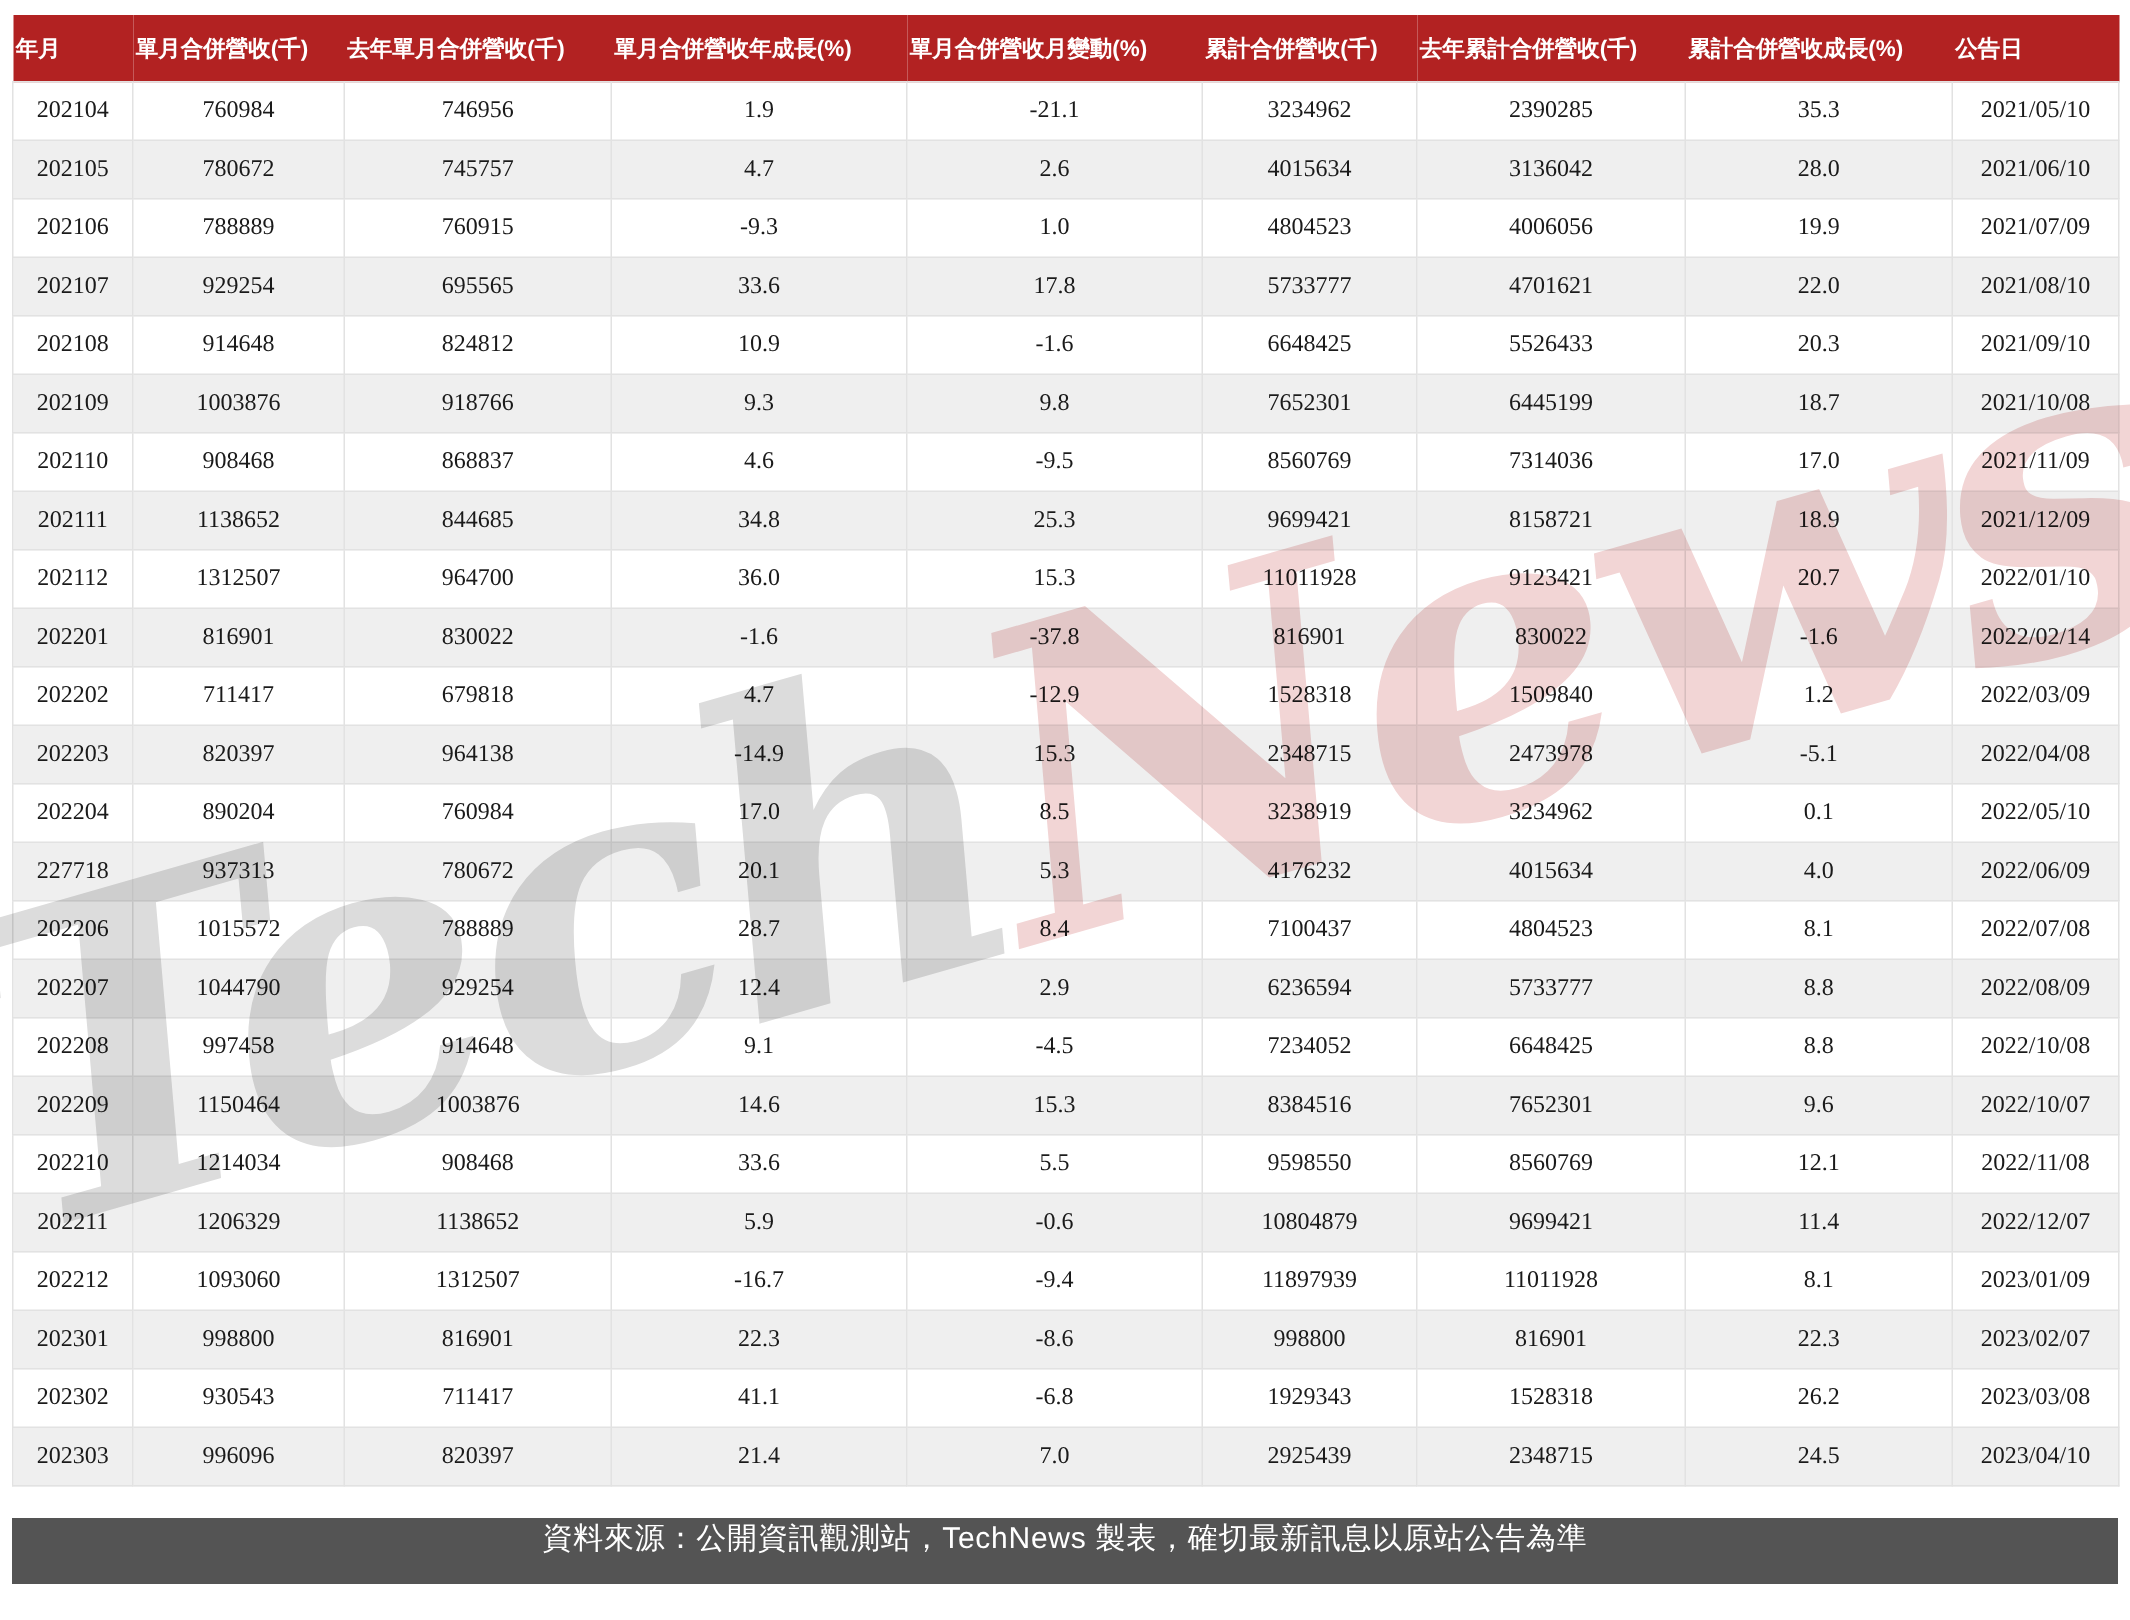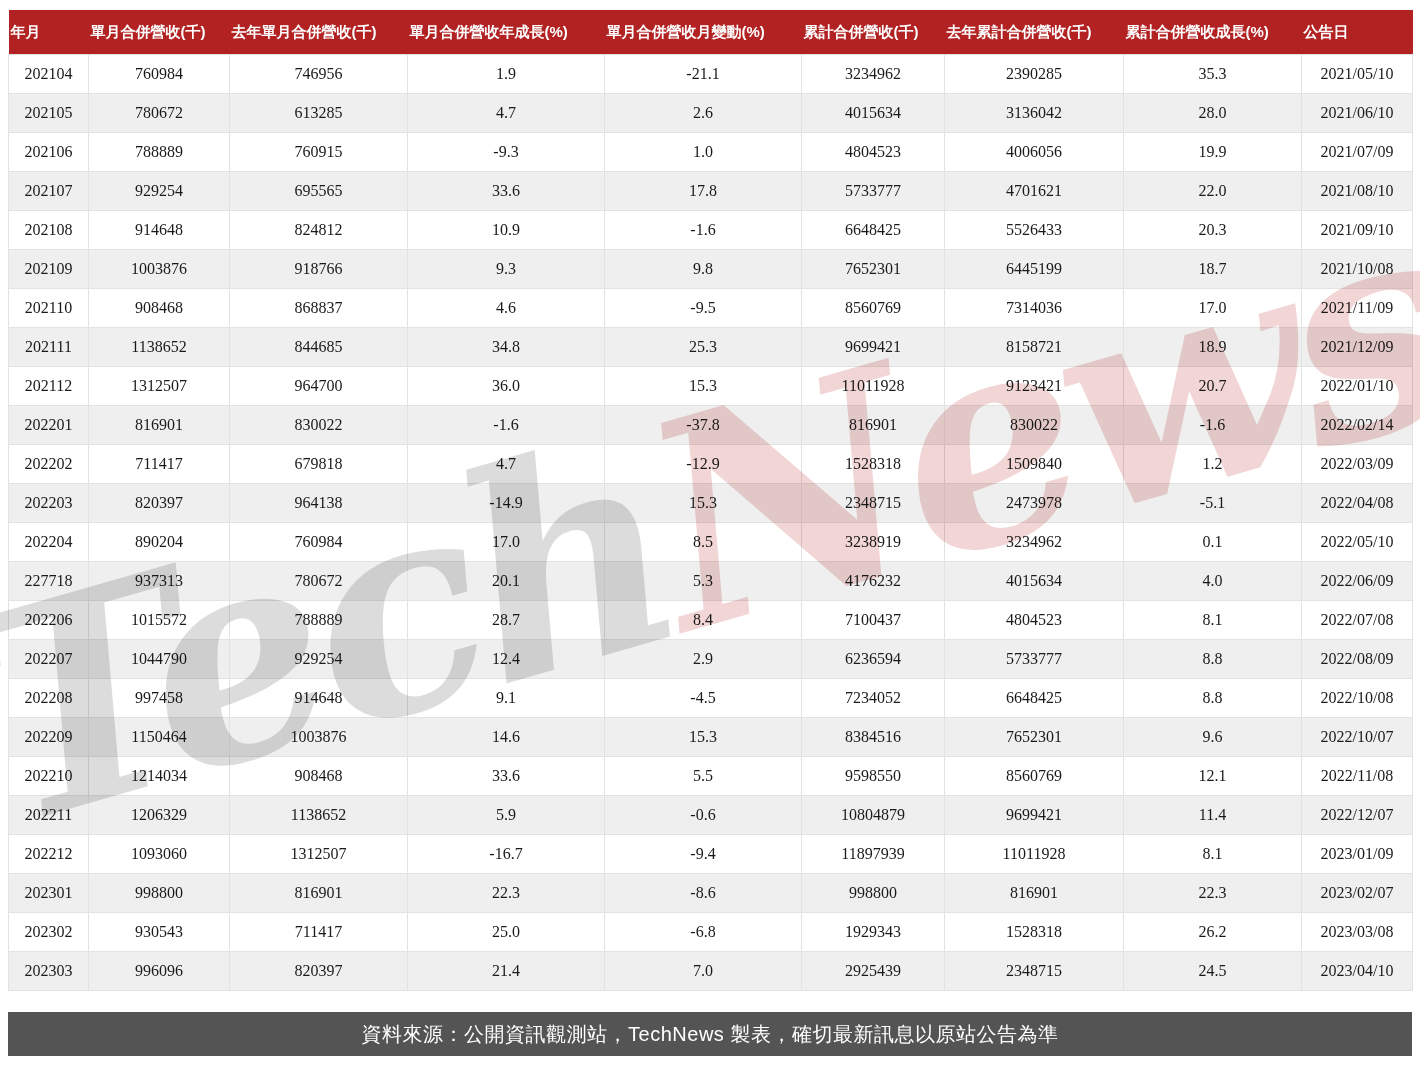--- a/index.html
+++ b/index.html
@@ -29,21 +29,21 @@
     display:flex;align-items:center;justify-content:center;
     transform:rotate(-16deg);transform-origin:50% 50%;
     font-family:"DejaVu Serif",serif;font-style:italic;font-weight:bold;
     font-size:285px;letter-spacing:-10px;white-space:nowrap;
     mix-blend-mode:multiply;pointer-events:none;z-index:5;line-height:1;
   }
   .watermark .wm-tech{color:#dcdcdc;}
   .watermark .wm-news{color:#f2d5d5;}
   .footer-bar{
     position:absolute;left:8px;top:1012px;width:1404px;height:44px;
-    background:#545454;color:#ffffff;display:flex;align-items:center;
+    background:#545454;color:#ffffff;display:flex;align-items:flex-start;
     justify-content:center;font-size:20px;letter-spacing:0.5px;
     font-family:"Liberation Sans",sans-serif;
   }
 </style>
 </head>
 <body>
 
 <div class="table-wrap">
   <table class="revenue">
     <colgroup>
@@ -78,21 +78,21 @@
           <td>1.9</td>
           <td>-21.1</td>
           <td>3234962</td>
           <td>2390285</td>
           <td>35.3</td>
           <td>2021/05/10</td>
         </tr>
         <tr>
           <td>202105</td>
           <td>780672</td>
-          <td>613285</td>
+          <td>745757</td>
           <td>4.7</td>
           <td>2.6</td>
           <td>4015634</td>
           <td>3136042</td>
           <td>28.0</td>
           <td>2021/06/10</td>
         </tr>
         <tr>
           <td>202106</td>
           <td>788889</td>
@@ -310,21 +310,21 @@
           <td>-8.6</td>
           <td>998800</td>
           <td>816901</td>
           <td>22.3</td>
           <td>2023/02/07</td>
         </tr>
         <tr>
           <td>202302</td>
           <td>930543</td>
           <td>711417</td>
-          <td>25.0</td>
+          <td>41.1</td>
           <td>-6.8</td>
           <td>1929343</td>
           <td>1528318</td>
           <td>26.2</td>
           <td>2023/03/08</td>
         </tr>
         <tr>
           <td>202303</td>
           <td>996096</td>
           <td>820397</td>

